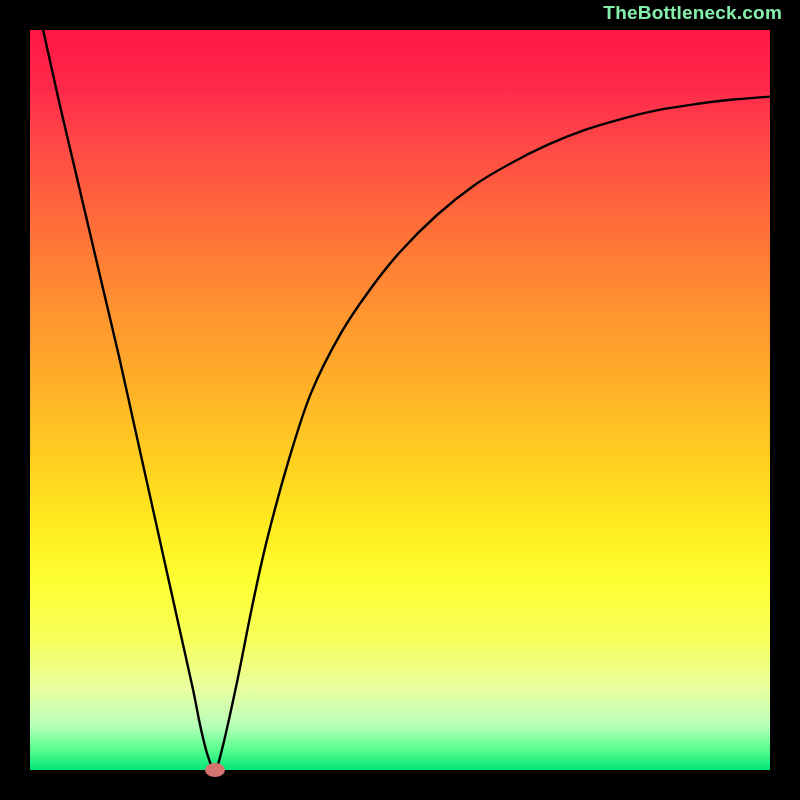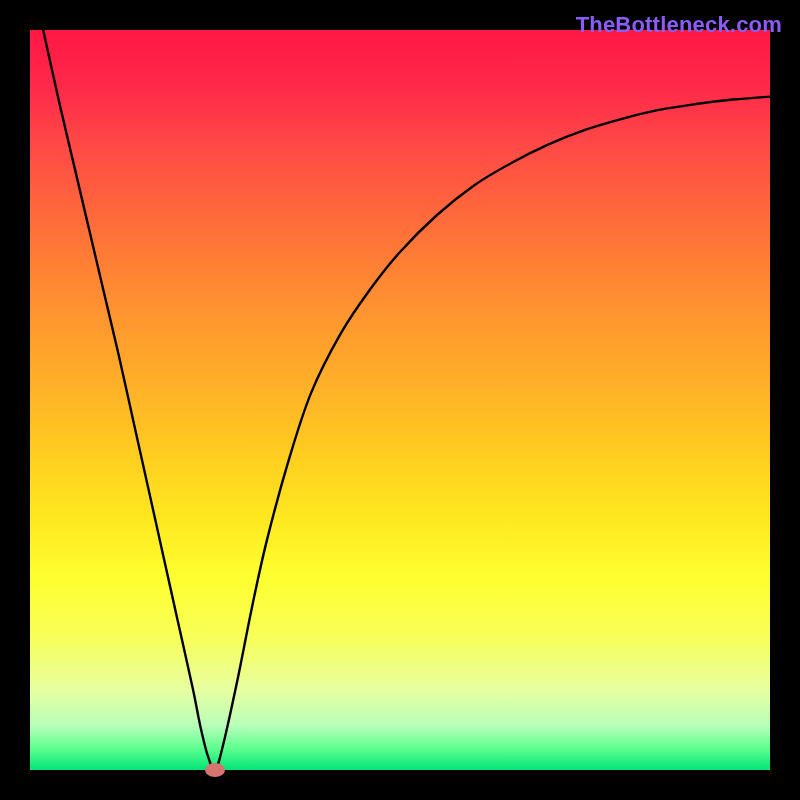--- a/index.html
+++ b/index.html
@@ -5,26 +5,26 @@
   * { margin: 0; padding: 0; box-sizing: border-box; }
   html, body { width: 800px; height: 800px; background: #000; }
   .frame {
     position: relative;
     width: 800px;
     height: 800px;
     background: #000;
   }
   .watermark {
     position: absolute;
-    top: 12px;
+    top: 2px;
     right: 18px;
     font-family: Arial, Helvetica, sans-serif;
-    font-size: 22px;
+    font-size: 19px;
     font-weight: bold;
-    color: #8b5cf6;
+    color: #86efac;
     letter-spacing: 0.2px;
     z-index: 5;
   }
   .plot {
     position: absolute;
     left: 30px;
     top: 30px;
     width: 740px;
     height: 740px;
     background: linear-gradient(to bottom,

